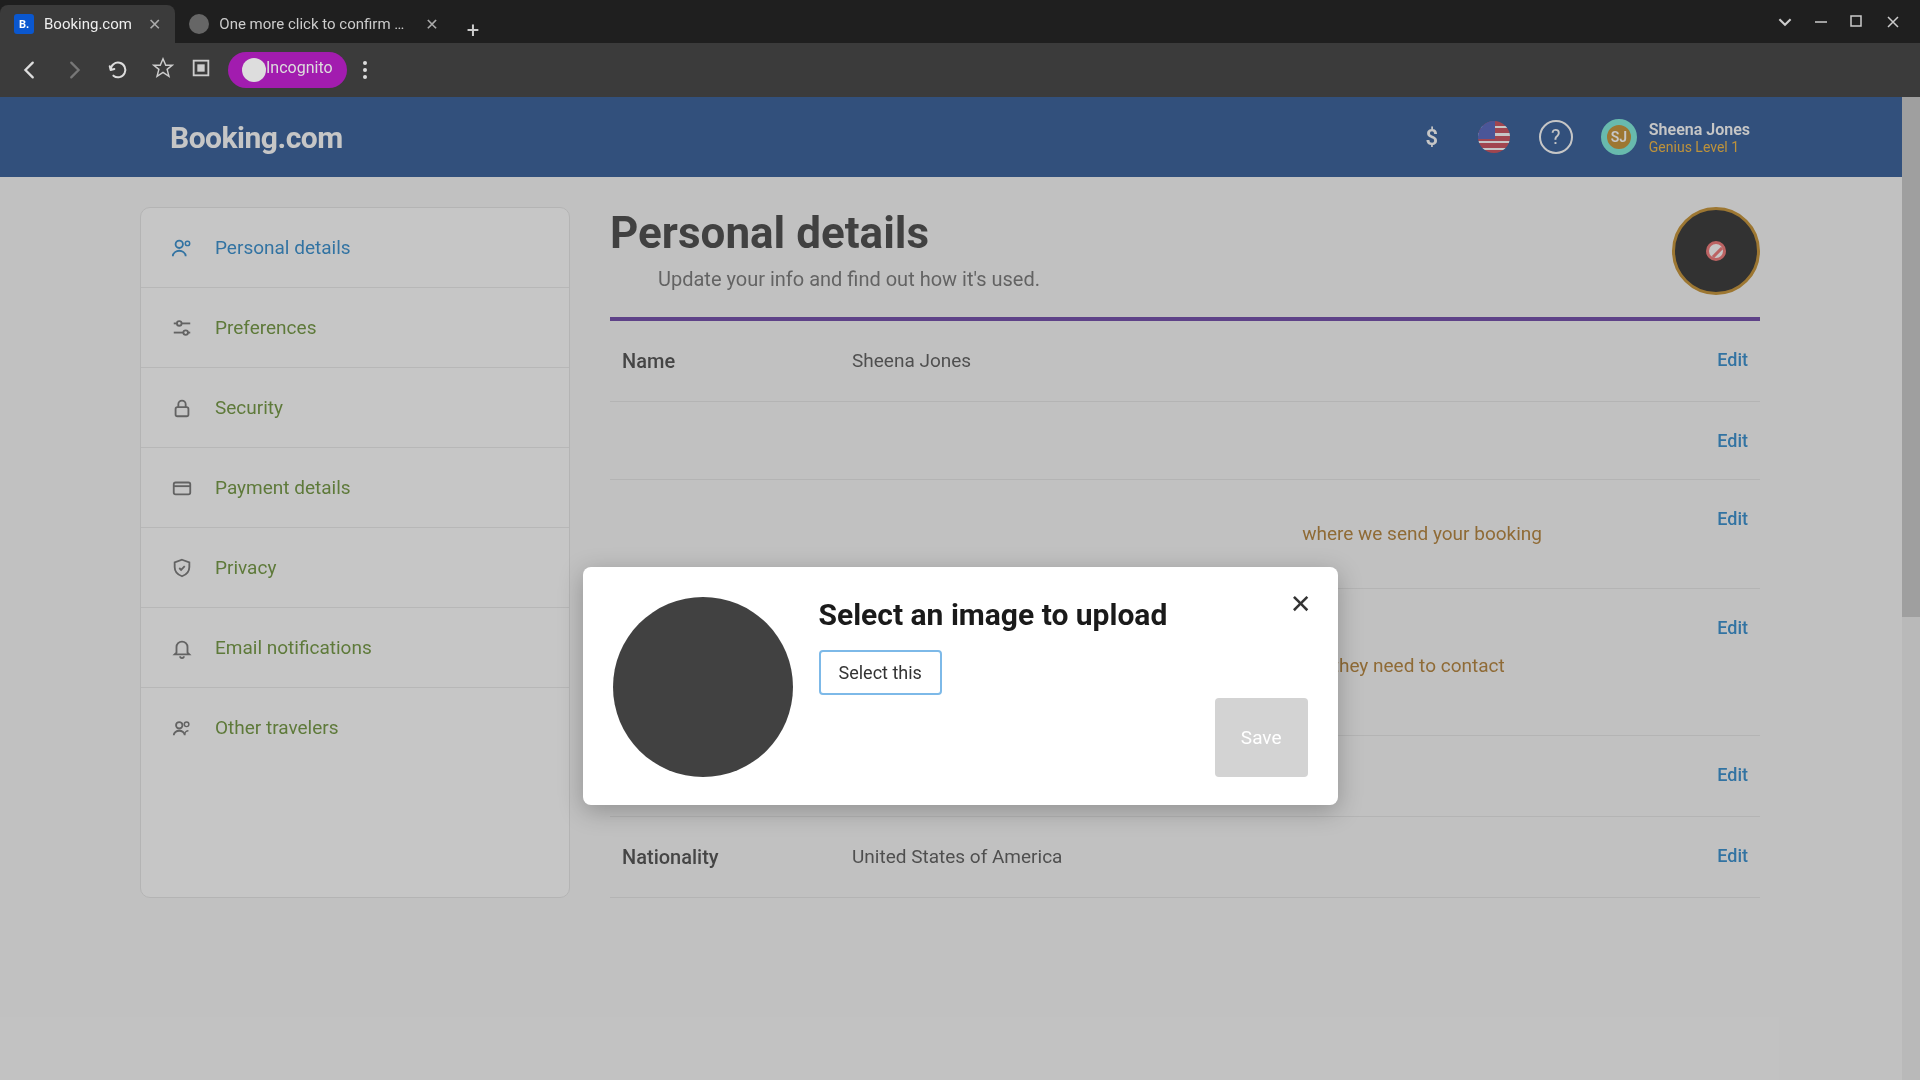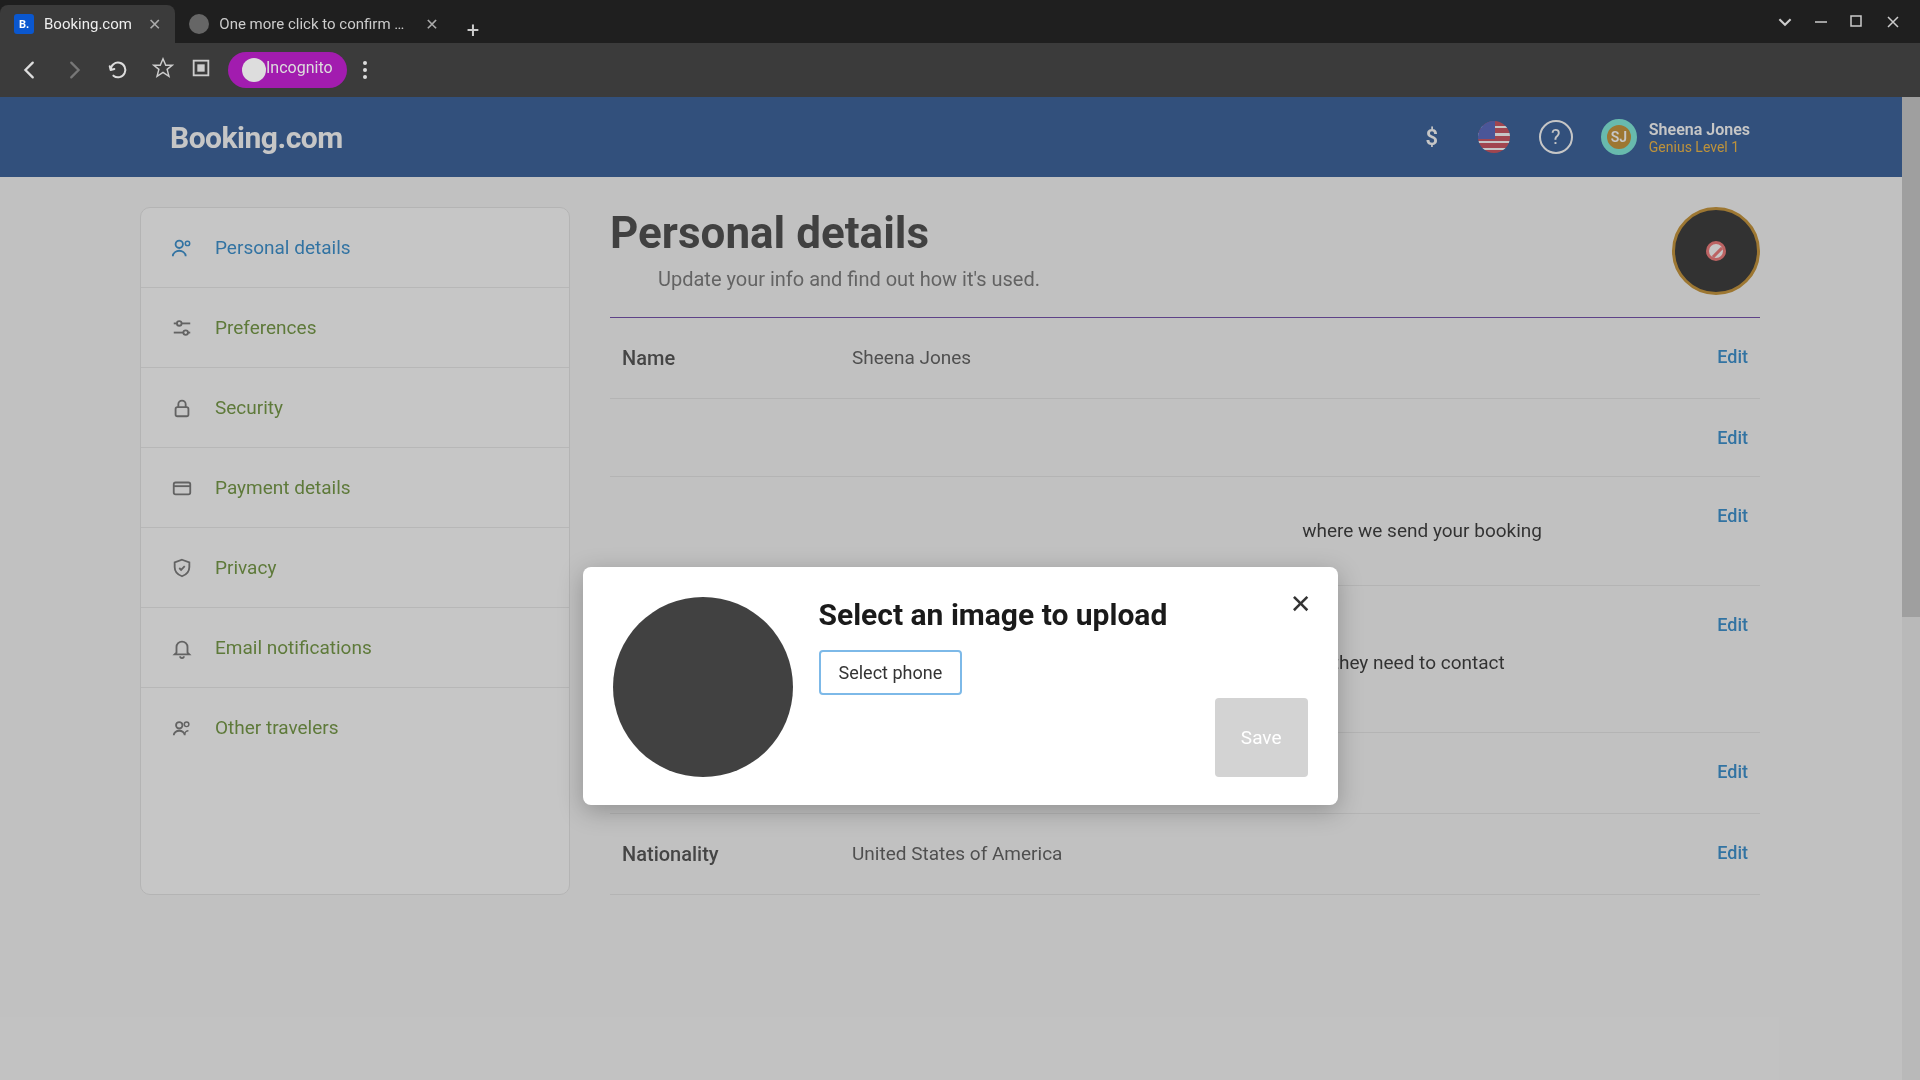--- a/index.html
+++ b/index.html
@@ -56,25 +56,25 @@
   .side-icon { width: 22px; height: 22px; color: #555; display: flex; align-items: center; justify-content: center; }
 
   .main { flex: 1; padding-right: 20px; }
   .page-title-row { display: flex; justify-content: space-between; align-items: flex-start; }
   .page-title { font-size: 44px; font-weight: 700; color: #1a1a1a; }
   .page-sub { font-size: 20px; color: #555; margin-top: 8px; margin-left: 48px; }
   .avatar-big { width: 88px; height: 88px; border-radius: 50%; background: #000; border: 3px solid #b87700; position: relative; }
   .avatar-big .overlay-icon { position: absolute; left: 50%; top: 50%; transform: translate(-50%,-50%); width: 20px; height: 20px; border-radius: 50%; border: 3px solid #e55; background: #fff; }
   .avatar-big .overlay-icon::after { content: ""; position: absolute; left: 2px; top: 7px; width: 13px; height: 3px; background: #e55; transform: rotate(-45deg); }
 
-  .rows { margin-top: 22px; border-top: 1px solid #4c1d95; }
+  .rows { margin-top: 22px; border-top: 4px solid #4c1d95; }
   .row { display: flex; align-items: flex-start; padding: 28px 12px; border-bottom: 1px solid #e0e0e0; }
   .row-label { width: 230px; font-size: 20px; color: #222; font-weight: 500; }
   .row-body { flex: 1; font-size: 19px; color: #333; }
-  .row-body .help { color: #000000; margin-top: 12px; line-height: 1.45; max-width: 690px; }
+  .row-body .help { color: #a16207; margin-top: 12px; line-height: 1.45; max-width: 690px; }
   .row-edit { color: #0071c2; font-size: 18px; font-weight: 500; padding-left: 20px; }
 
   
   .scrim { position: absolute; inset: 0; background: rgba(120,120,120,0.42); display: flex; align-items: flex-start; justify-content: center; padding-top: 470px; }
   .modal { width: 755px; background: #fff; border-radius: 8px; box-shadow: 0 6px 24px rgba(0,0,0,0.25); padding: 30px 30px 28px 30px; display: flex; gap: 26px; position: relative; }
   .modal .preview { width: 180px; height: 180px; border-radius: 50%; background: #414141; flex-shrink: 0; }
   .modal-body { flex: 1; display: flex; flex-direction: column; }
   .modal-title { font-size: 30px; font-weight: 700; color: #1a1a1a; }
   .select-file { margin-top: 18px; align-self: flex-start; border: 2px solid #7db9e8; color: #333; background: #fff; padding: 10px 18px; border-radius: 4px; font-size: 18px; }
   .save-btn { margin-top: auto; align-self: flex-end; background: #d3d3d3; color: #fff; border: none; padding: 28px 26px; border-radius: 4px; font-size: 19px; }
@@ -311,21 +311,21 @@
 
     <div class="page-scroll">
         <div class="thumb"></div>
       </div>
 
     <div class="scrim">
       <div class="modal">
         <div class="preview"></div>
         <div class="modal-body">
           <div class="modal-title">Select an image to upload</div>
-          <button class="select-file">Select phone</button>
+          <button class="select-file">Select this</button>
           <button class="save-btn" disabled="">Save</button>
         </div>
         <button class="close-x">
           <span>✕</span>
         </button>
       </div>
     </div>
 
   </div>
 </div>

